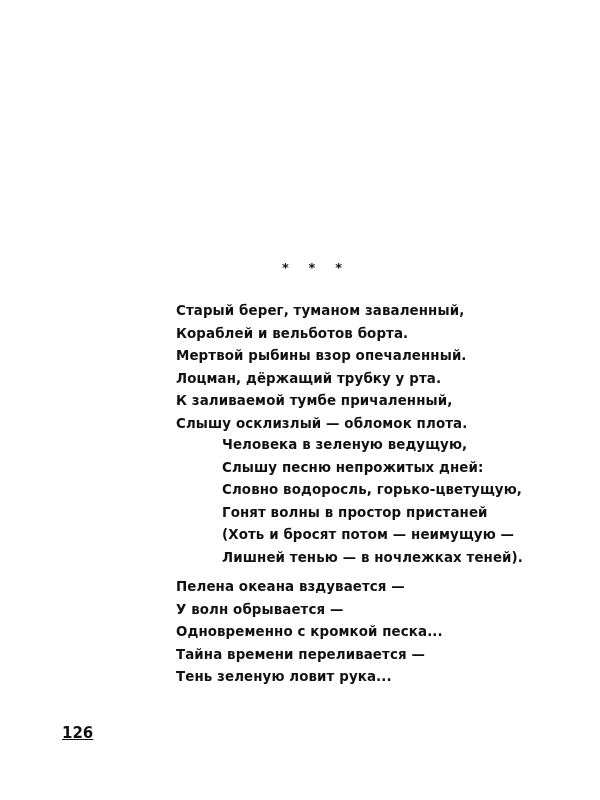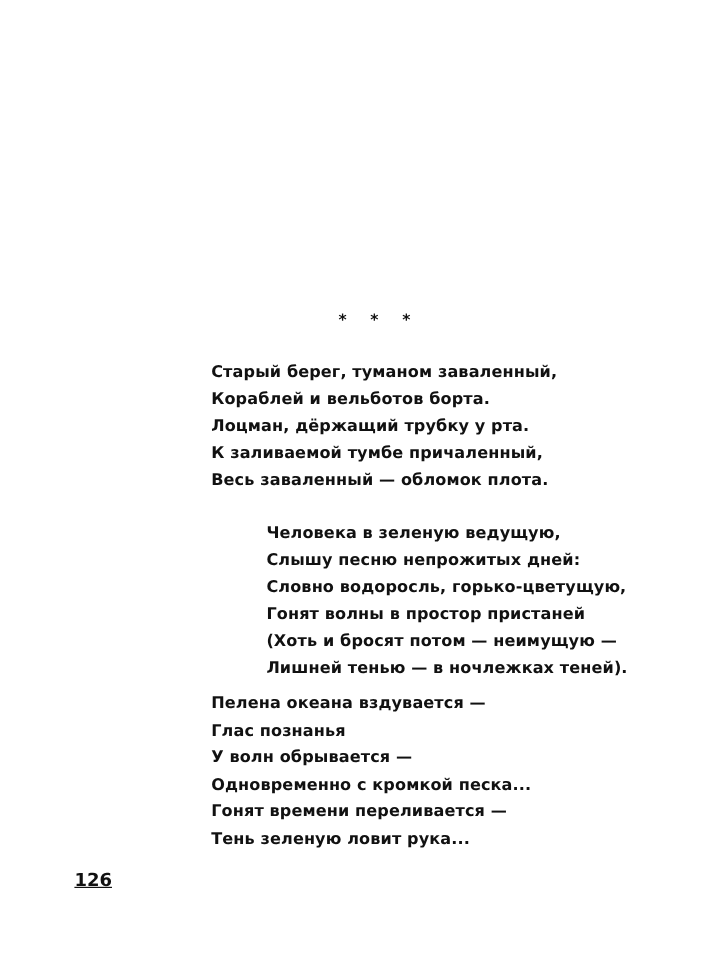--- a/index.html
+++ b/index.html
@@ -20,36 +20,36 @@
 
 <div class="stars">
   <span>*</span>
   <span>*</span>
   <span>*</span>
 </div>
 
 <div class="stanza s1">
   <span class="line">Старый берег, туманом заваленный,</span>
   <span class="line">Кораблей и вельботов борта.</span>
+  <span class="line">Мертвой рыбины взор опечаленный.</span>
   <span class="line">Лоцман, дёржащий трубку у рта.</span>
   <span class="line">К заливаемой тумбе причаленный,</span>
-  <span class="line">Весь заваленный — обломок плота.</span>
+  <span class="line">Слышу осклизлый — обломок плота.</span>
 </div>
 
 <div class="stanza s2">
   <span class="line">Человека в зеленую ведущую,</span>
   <span class="line">Слышу песню непрожитых дней:</span>
   <span class="line">Словно водоросль, горько-цветущую,</span>
   <span class="line">Гонят волны в простор пристаней</span>
   <span class="line">(Хоть и бросят потом — неимущую —</span>
   <span class="line">Лишней тенью — в ночлежках теней).</span>
 </div>
 
 <div class="stanza s3">
   <span class="line">Пелена океана вздувается —</span>
-  <span class="line">Глас познанья</span>
   <span class="line">У волн обрывается —</span>
   <span class="line">Одновременно с кромкой песка...</span>
-  <span class="line">Гонят времени переливается —</span>
+  <span class="line">Тайна времени переливается —</span>
   <span class="line">Тень зеленую ловит рука...</span>
 </div>
 
 <div class="pagenum">126</div>
 
 </body></html>

